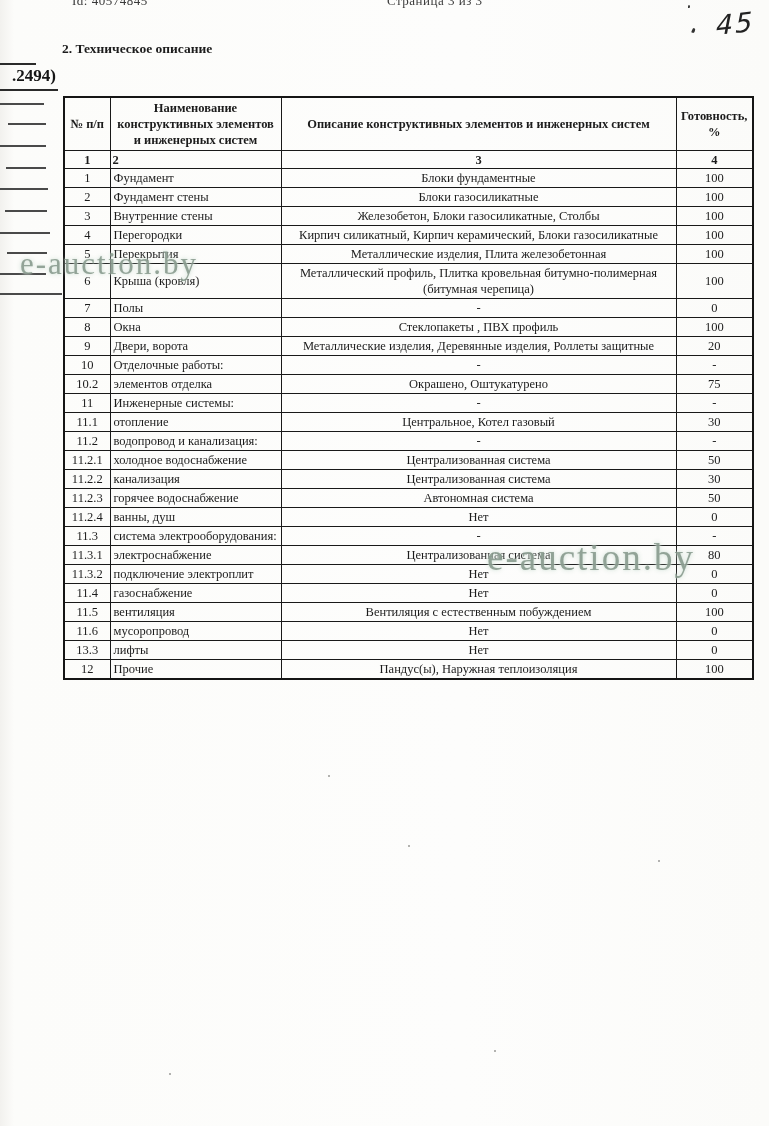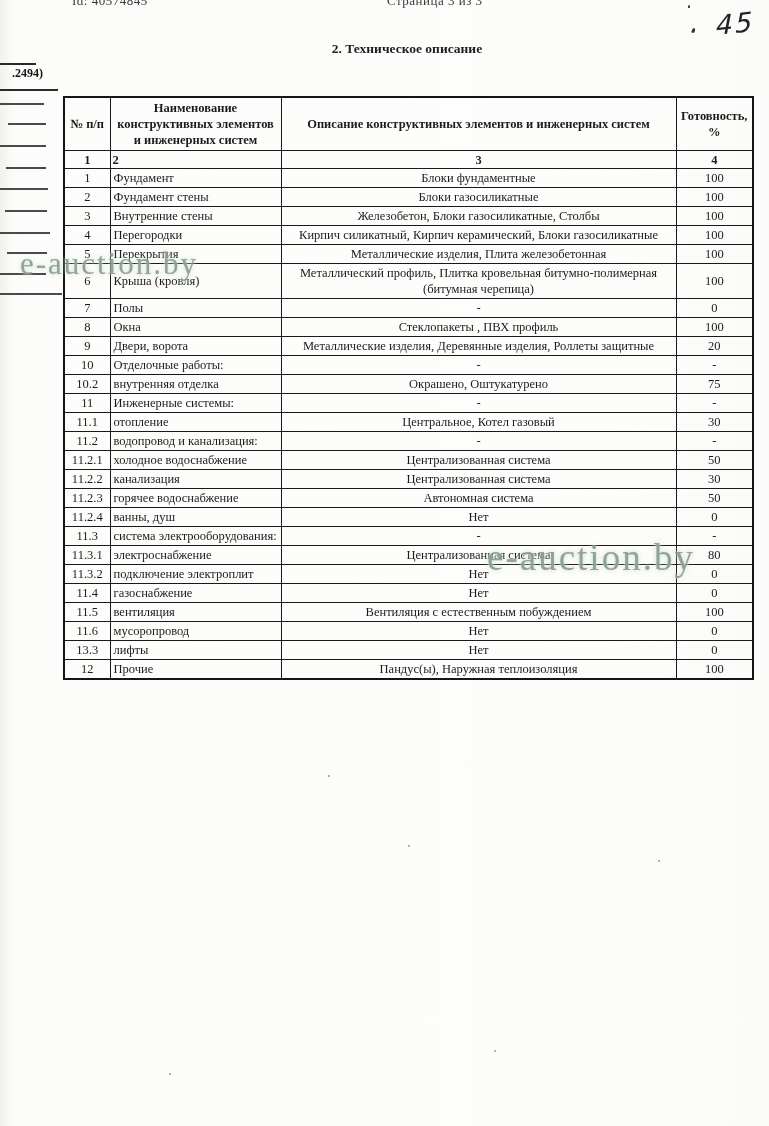--- a/index.html
+++ b/index.html
@@ -21,27 +21,27 @@
     position:absolute;top:8px;left:716px;
     font-family:"DejaVu Sans",sans-serif;
     font-size:27px;font-style:italic;color:#222;
     transform:rotate(-6deg) skewX(-6deg);
     letter-spacing:2px;font-weight:300;
   }
   .pen-speck{position:absolute;width:3px;height:5px;background:#333;border-radius:50% 50% 50% 0;}
   .speck1{top:28px;left:692px;transform:rotate(20deg);}
   .speck2{top:5px;left:688px;height:3px;width:2px;}
   
-  .margin-note{position:absolute;top:66px;left:12px;font-size:12px;font-weight:bold;color:#161616;}
+  .margin-note{position:absolute;top:66px;left:12px;font-size:17px;font-weight:bold;color:#161616;}
   .note-line-a{position:absolute;top:63px;left:0;width:36px;height:2px;background:#2a2a2a;}
   .note-line-b{position:absolute;top:89px;left:0;width:58px;height:2px;background:#2a2a2a;}
   .dash{position:absolute;left:0;height:2px;background:#4a4a4a;}
   
   .title,.subtitle{
-    position:absolute;left:62px;width:690px;text-align:center;
+    position:absolute;left:62px;width:690px;
     font-weight:bold;font-size:13.5px;margin:0;
   }
   .title{top:41px;}
   .subtitle{top:66px;}
   
   table.tech{
     position:absolute;top:96px;left:63px;
     width:689px;border-collapse:collapse;table-layout:fixed;
     font-size:12.5px;line-height:1.28;
   }
@@ -184,21 +184,21 @@
           <td>20</td>
         </tr>
         <tr>
           <td>10</td>
           <td>Отделочные работы:</td>
           <td>-</td>
           <td>-</td>
         </tr>
         <tr>
           <td>10.2</td>
-          <td>внутренняя отделка</td>
+          <td>элементов отделка</td>
           <td>Окрашено, Оштукатурено</td>
           <td>75</td>
         </tr>
         <tr>
           <td>11</td>
           <td>Инженерные системы:</td>
           <td>-</td>
           <td>-</td>
         </tr>
         <tr>

